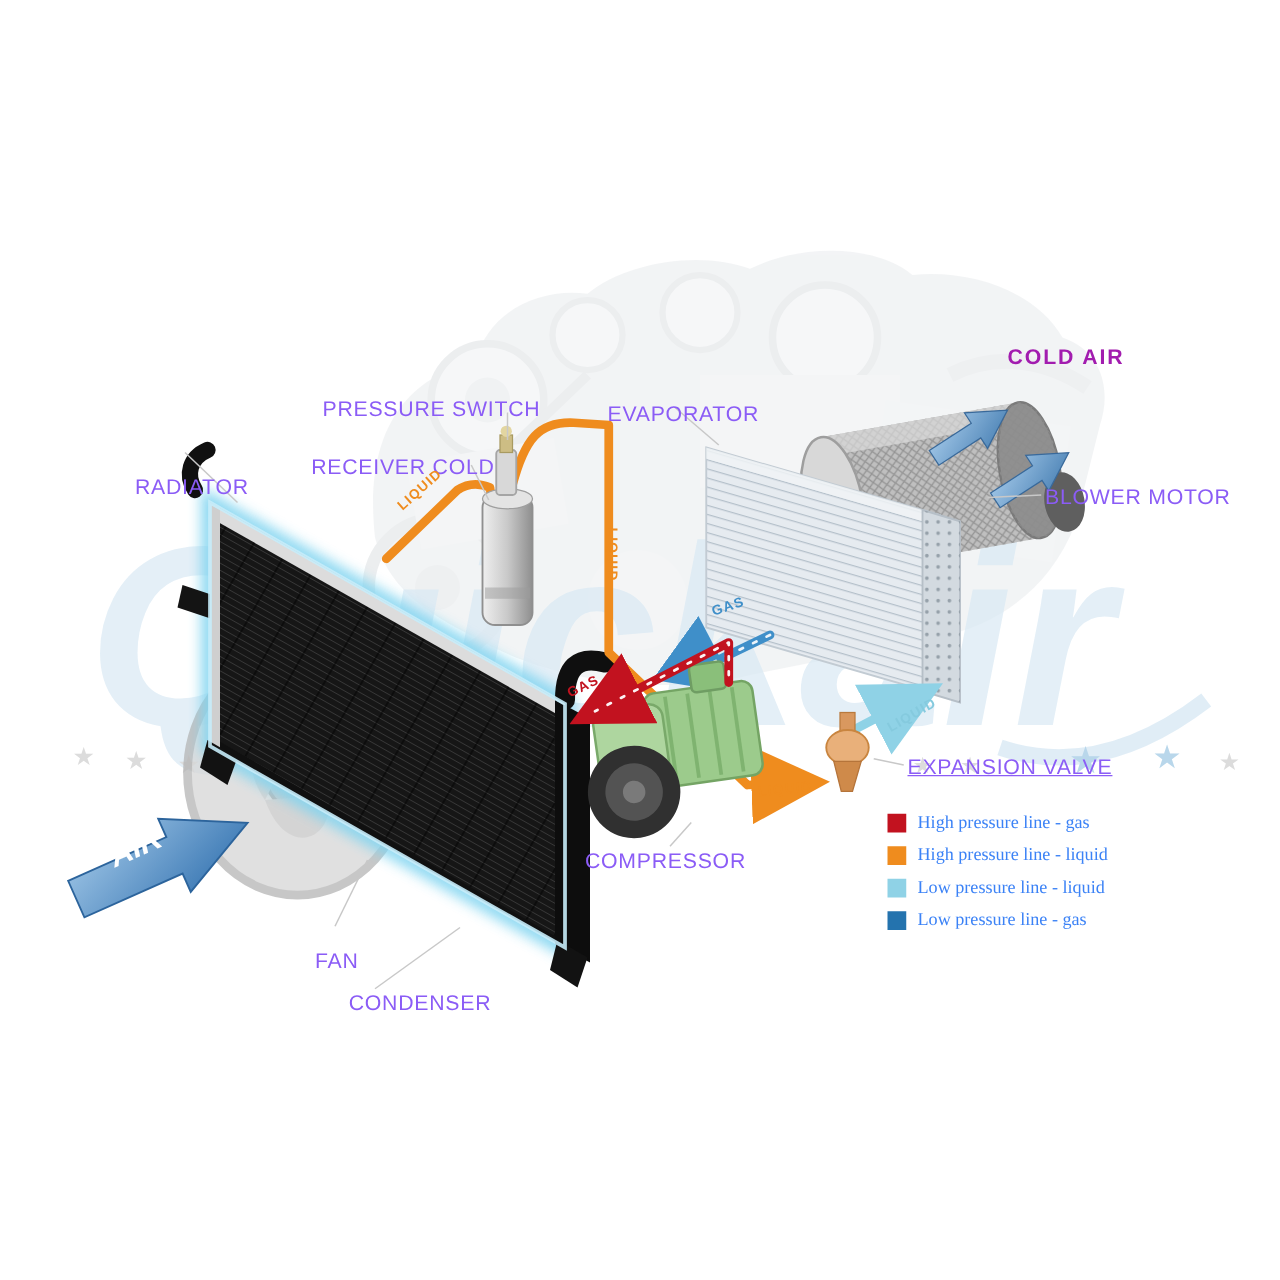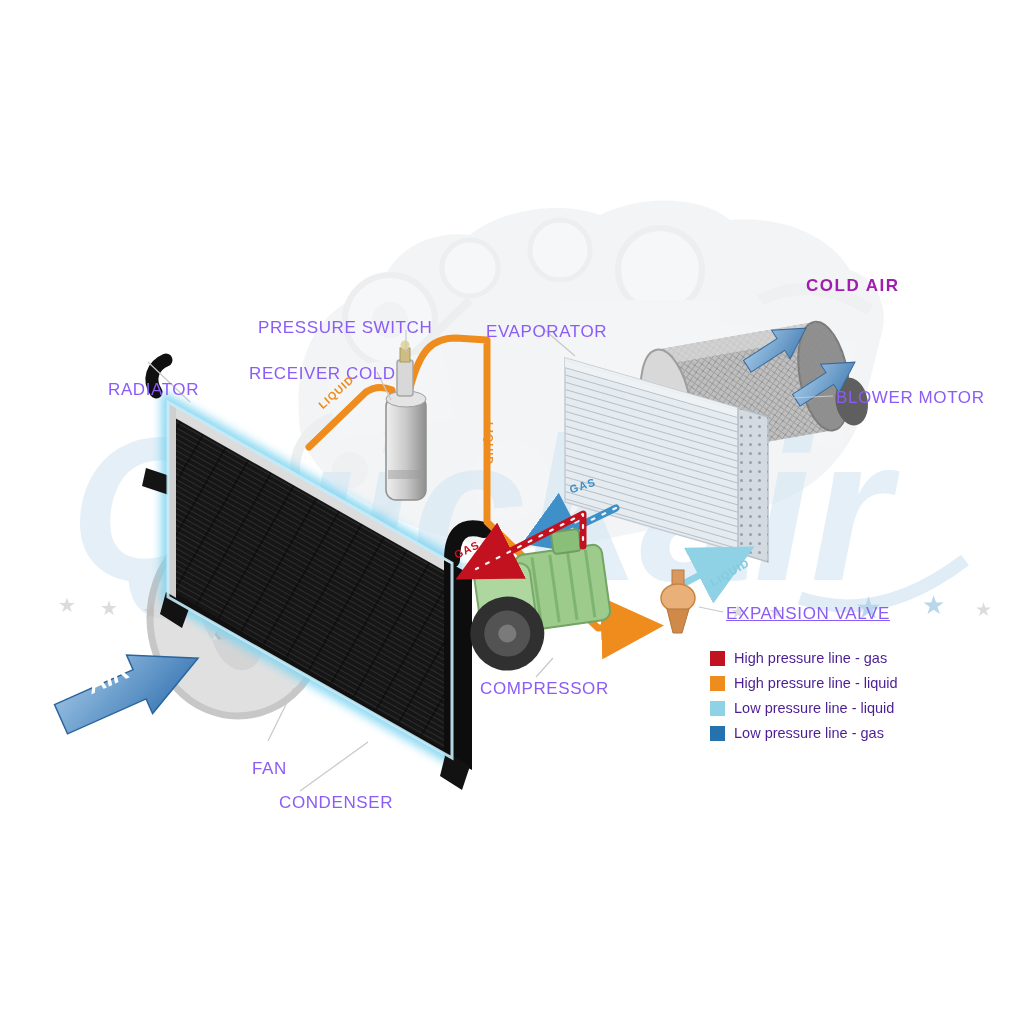--- a/index.html
+++ b/index.html
@@ -16,21 +16,21 @@
     position:absolute;font-size:11px;font-weight:bold;letter-spacing:1px;
     white-space:nowrap;z-index:6;transform-origin:left top;
   }
   .coldair{
     position:absolute;left:806px;top:276px;color:#a21caf;font-size:17px;
     font-weight:bold;letter-spacing:1.5px;z-index:5;
   }
   .legend{position:absolute;left:710px;top:650px;z-index:7;}
   .legend-row{display:flex;align-items:center;gap:9px;margin-bottom:9px;}
   .legend-swatch{width:15px;height:15px;flex:0 0 15px;}
-  .legend-label{font-size:14.5px;color:#4c1d95;white-space:nowrap;}
+  .legend-label{font-size:14.5px;color:#3b82f6;white-space:nowrap;font-family:Liberation Serif, serif;}
 </style>
 </head>
 <body>
 
 <div class="stage">
 
 <svg width="1024" height="1024" viewBox="0 0 1024 1024">
   <defs>
     <filter id="glow" x="-30%" y="-30%" width="160%" height="160%">
       <feGaussianBlur stdDeviation="5"></feGaussianBlur>
@@ -219,21 +219,21 @@
     <path d="M300,791 L368,742"></path>
   </g>
 </svg>
 
 <div class="lbl" style="left:108px;top:344px;margin-top:36px;">RADIATOR</div>
 <div class="lbl" style="left:258px;top:318px;">PRESSURE SWITCH</div>
 <div class="lbl" style="left:249px;top:364px;">RECEIVER COLD</div>
 <div class="lbl" style="left:486px;top:322px;">EVAPORATOR</div>
 <div class="lbl" style="left:836px;top:388px;">BLOWER MOTOR</div>
 <div class="lbl" style="left:726px;top:604px;text-decoration:underline;">EXPANSION VALVE</div>
-<div class="lbl" style="left:480px;top:679px;">COMPRESSOR</div>
+<div class="lbl" style="left:468px;top:679px;">COMPRESSOR</div>
 <div class="lbl" style="left:252px;top:743px;margin-top:16px;">FAN</div>
 <div class="lbl" style="left:251px;top:793px;margin-left:28px;">CONDENSER</div>
 
 <div class="coldair">COLD AIR</div>
 
 <div class="plbl" style="left:316px;top:402px;color:#ef8c1e;transform:rotate(-42deg);">LIQUID</div>
 <div class="plbl" style="left:495px;top:422px;color:#ef8c1e;transform:rotate(90deg);">LIQUID</div>
 <div class="plbl" style="left:452px;top:550px;color:#c2121f;transform:rotate(-26deg);">GAS</div>
 <div class="plbl" style="left:568px;top:484px;color:#3f8fc9;transform:rotate(-18deg);">GAS</div>
 <div class="plbl" style="left:606px;top:628px;color:#ef8c1e;transform:rotate(-6deg);">LIQUID</div>

